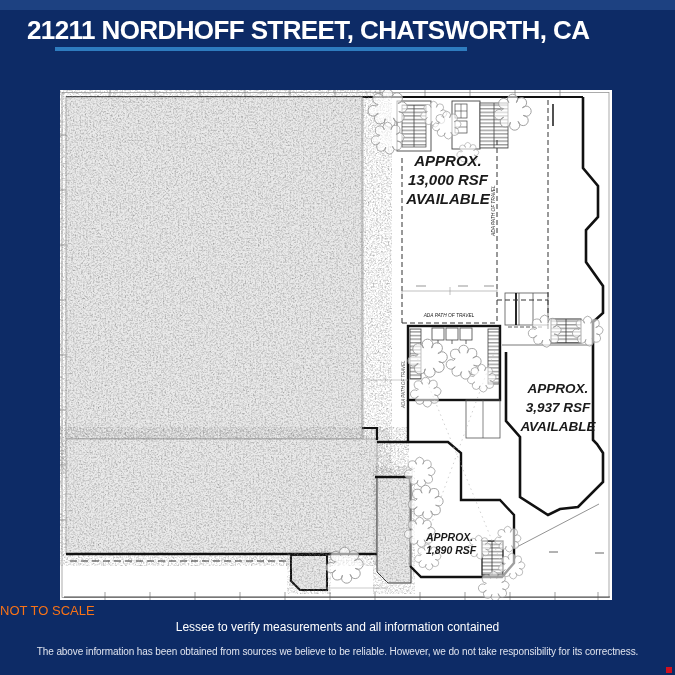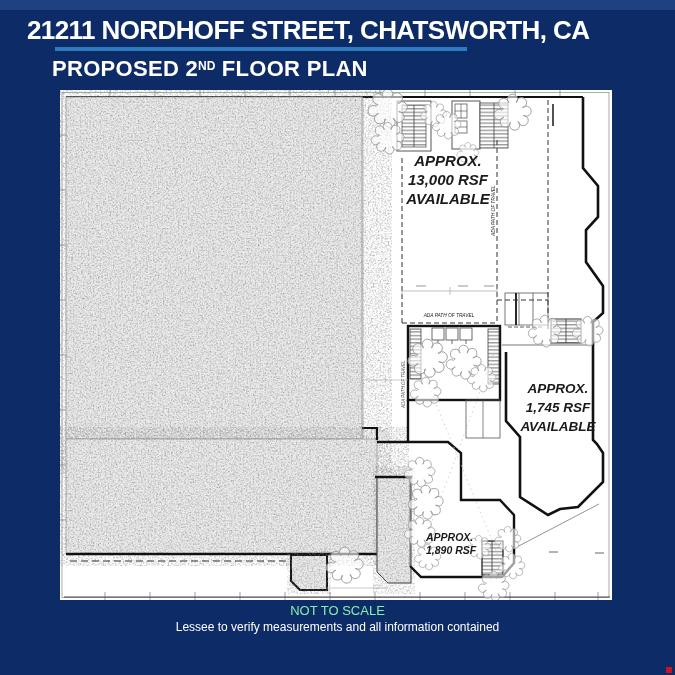--- a/index.html
+++ b/index.html
@@ -15,38 +15,37 @@
   .divider{position:absolute;left:55px;top:47px;width:412px;height:4px;background:var(--divider);}
   .subtitle{position:absolute;left:52px;top:56px;color:#ffffff;font-size:22px;font-weight:700;
             letter-spacing:0.3px;white-space:nowrap;}
   .subtitle sup{font-size:12px;vertical-align:6px;letter-spacing:0;}
   .plan{position:absolute;left:60px;top:90px;width:552px;height:510px;background:var(--plan-bg);font-style:italic;}
   .plan svg{position:absolute;left:0;top:0;}
   .suite-label{position:absolute;color:var(--ink);font-weight:700;text-align:center;}
   .lbl-large{left:346px;top:61px;width:84px;font-size:15px;line-height:19px;}
   .lbl-mid{left:456px;top:289px;width:84px;font-size:13.5px;line-height:19px;}
   .lbl-small{left:366px;top:441px;width:60px;font-size:10.5px;line-height:13px;text-align:left;}
-  .scale-note{position:absolute;left:0;top:603px;width:675px;text-align:center;color:#86efac;
+  .scale-note{position:absolute;left:0;top:603px;width:675px;text-align:left;color:#f97316;
               font-size:13px;}
   .verify-note{position:absolute;left:0;top:620px;width:675px;text-align:center;color:#ffffff;
                font-size:12px;}
   .disclaimer{position:absolute;left:0;top:646px;width:675px;text-align:center;color:#dfe3ee;
               font-size:10px;letter-spacing:-0.1px;}
   .red-dot{position:absolute;left:666px;top:667px;width:6px;height:6px;background:var(--accent-red);}
 </style>
 </head>
 <body>
 
 <div class="page">
   <div class="top-strip"></div>
 
   <div class="address">21211 NORDHOFF STREET, CHATSWORTH, CA</div>
   <div class="divider"></div>
 
-  <div class="subtitle"><span>PROPOSED 2</span><sup>ND</sup><span> FLOOR PLAN</span></div>
 
   <div class="plan">
     <svg width="552" height="510" viewBox="60 90 552 510">
       <defs>
         <filter id="stip">
           <feTurbulence type="fractalNoise" baseFrequency="0.6" numOctaves="3" seed="11" stitchTiles="stitch"></feTurbulence>
           <feColorMatrix type="matrix" values="0 0 0 0 0.25  0 0 0 0 0.25  0 0 0 0 0.25  -0.9 -0.9 -0.9 0 1.5"></feColorMatrix>
         </filter>
         <pattern id="treads" patternUnits="userSpaceOnUse" width="24" height="3.6">
           <rect width="24" height="3.6" fill="#ffffff"></rect>
@@ -198,25 +197,26 @@
       </g>
     </svg>
 
     <div class="suite-label lbl-large">
       <div>APPROX.</div>
       <div>13,000 RSF</div>
       <div>AVAILABLE</div>
     </div>
     <div class="suite-label lbl-mid">
       <div>APPROX.</div>
-      <div>1,745 RSF</div>
+      <div>3,937 RSF</div>
       <div>AVAILABLE</div>
     </div>
     <div class="suite-label lbl-small">
       <div>APPROX.</div>
       <div>1,890 RSF</div>
     </div>
   </div>
 
   <div class="scale-note">NOT TO SCALE</div>
   <div class="verify-note">Lessee to verify measurements and all information contained</div>
+  <div class="disclaimer">The above information has been obtained from sources we believe to be reliable.  However, we do not take responsibility for its correctness.</div>
   <div class="red-dot"></div>
 </div>
 
 </body></html>

